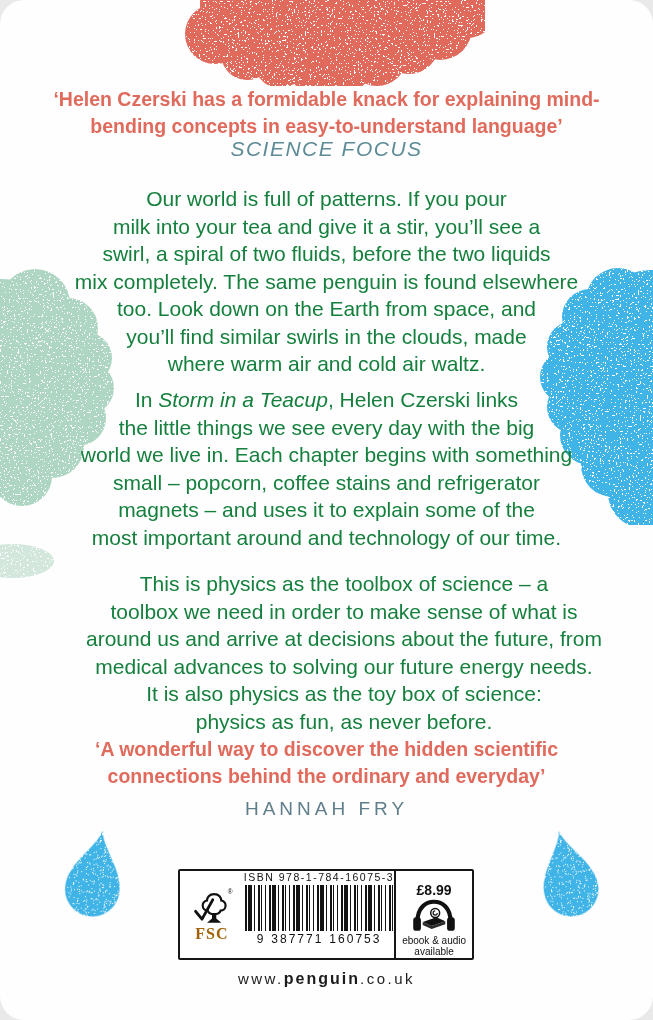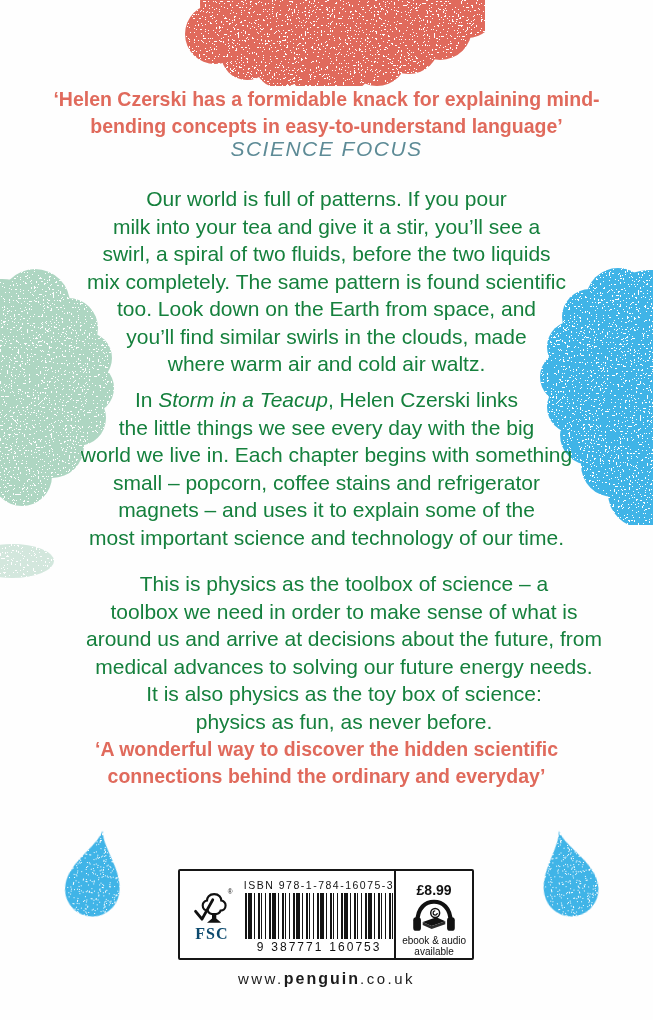--- a/index.html
+++ b/index.html
@@ -1,38 +1,39 @@
 <!DOCTYPE html>
 <html><head>
 <meta charset="utf-8">
 <style>
   html,body{margin:0;padding:0;background:#e9e9e9;}
   .page{
     position:relative;width:653px;height:1020px;margin:0 auto;
     background:#fefefe;overflow:hidden;
     font-family:"Liberation Sans", sans-serif;
+    border-radius:24px;
   }
   .stamp-svg{position:absolute;pointer-events:none;}
   
   .tblock{position:absolute;left:0;right:0;text-align:center;}
   .quote{font-weight:700;font-size:19.5px;line-height:26.5px;color:#e06a5c;}
   .attrib-italic{font-style:italic;font-size:21px;letter-spacing:1.5px;color:#5d8b96;font-weight:400;}
   .attrib-caps{font-size:19px;letter-spacing:4px;color:#5f7e8a;font-weight:400;}
   .body-par{font-size:21px;line-height:27.5px;color:#15803d;font-weight:400;}
   .body-par .ital{font-style:italic;}
   
   .isbn-box{
     position:absolute;left:178px;top:869px;width:296px;height:91px;
     background:#fff;border:2px solid #161616;border-radius:2px;
     display:flex;align-items:stretch;box-sizing:border-box;
   }
   .fsc-zone{width:64px;display:flex;flex-direction:column;align-items:center;justify-content:center;}
   .fsc-zone svg{width:44px;height:40px;}
-  .fsc-label{font-family:"Liberation Serif", serif;font-weight:700;font-size:16px;color:#0c4a6e;margin-top:-2px;letter-spacing:1px;}
-  .mid-zone{flex:1;display:flex;flex-direction:column;align-items:center;padding-top:8px;}
+  .fsc-label{font-family:"Liberation Serif", serif;font-weight:700;font-size:16px;color:#a16207;margin-top:-2px;letter-spacing:1px;}
+  .mid-zone{flex:1;display:flex;flex-direction:column;align-items:center;padding-top:0;}
   .isbn-label{font-size:10.5px;letter-spacing:1.5px;color:#111;white-space:nowrap;}
   .bars{
     width:148px;height:46px;margin-top:2px;
     background:repeating-linear-gradient(90deg,
       #141414 0 2px, #fff 2px 3px,
       #141414 3px 7px, #fff 7px 9px,
       #141414 9px 10px, #fff 10px 13px,
       #141414 13px 15px, #fff 15px 16px,
       #141414 16px 17px, #fff 17px 20px,
       #141414 20px 21px, #fff 21px 24px);
@@ -129,48 +130,49 @@
   <div class="tblock quote" style="top:86px;">
     <div>‘Helen Czerski has a formidable knack for explaining mind-</div>
     <div>bending concepts in easy-to-understand language’</div>
   </div>
   <div class="tblock attrib-italic" style="top:137px;">SCIENCE FOCUS</div>
 
   <div class="tblock body-par" style="top:185px;">
     <div>Our world is full of patterns. If you pour</div>
     <div>milk into your tea and give it a stir, you’ll see a</div>
     <div>swirl, a spiral of two fluids, before the two liquids</div>
-    <div>mix completely. The same pattern is found scientific</div>
+    <div>mix completely. The same penguin is found elsewhere</div>
     <div>too. Look down on the Earth from space, and</div>
     <div>you’ll find similar swirls in the clouds, made</div>
     <div>where warm air and cold air waltz.</div>
   </div>
 
   <div class="tblock body-par" style="top:386px;">
     <div><span>In </span><span class="ital">Storm in a Teacup</span><span>, Helen Czerski links</span></div>
     <div>the little things we see every day with the big</div>
     <div>world we live in. Each chapter begins with something</div>
     <div>small – popcorn, coffee stains and refrigerator</div>
     <div>magnets – and uses it to explain some of the</div>
-    <div>most important science and technology of our time.</div>
+    <div>most important around and technology of our time.</div>
   </div>
 
   <div class="tblock body-par" style="top:570px;padding-left:35px;">
     <div>This is physics as the toolbox of science – a</div>
     <div>toolbox we need in order to make sense of what is</div>
     <div>around us and arrive at decisions about the future, from</div>
     <div>medical advances to solving our future energy needs.</div>
     <div>It is also physics as the toy box of science:</div>
     <div>physics as fun, as never before.</div>
   </div>
 
   <div class="tblock quote" style="top:720px;margin-top:16px;">
     <div>‘A wonderful way to discover the hidden scientific</div>
     <div>connections behind the ordinary and everyday’</div>
   </div>
+  <div class="tblock attrib-caps" style="top:798px;">HANNAH FRY</div>
 
   <div class="isbn-box">
     <div class="fsc-zone">
       <svg viewBox="0 0 60 56">
         <path d="M7 34 L16 45 L31 18" fill="none" stroke="#111" stroke-width="4" stroke-linecap="round" stroke-linejoin="round"></path>
         <path d="M33 10 c-7 0 -10 5 -10 9 c-4 1 -6 4 -6 7 c0 4 3 7 7 7 c1 3 4 5 9 5 c5 0 8 -2 9 -5 c4 0 7 -3 7 -7 c0 -3 -2 -6 -6 -7 c0 -4 -3 -9 -10 -9 z" fill="none" stroke="#111" stroke-width="3"></path>
         <path d="M30 38 v6 l-7 6 h20 l-7 -6 v-6 z" fill="#111"></path>
         <text x="52" y="10" font-size="9" fill="#111" id="fsc-reg">®</text>
       </svg>
       <div class="fsc-label">FSC</div>

